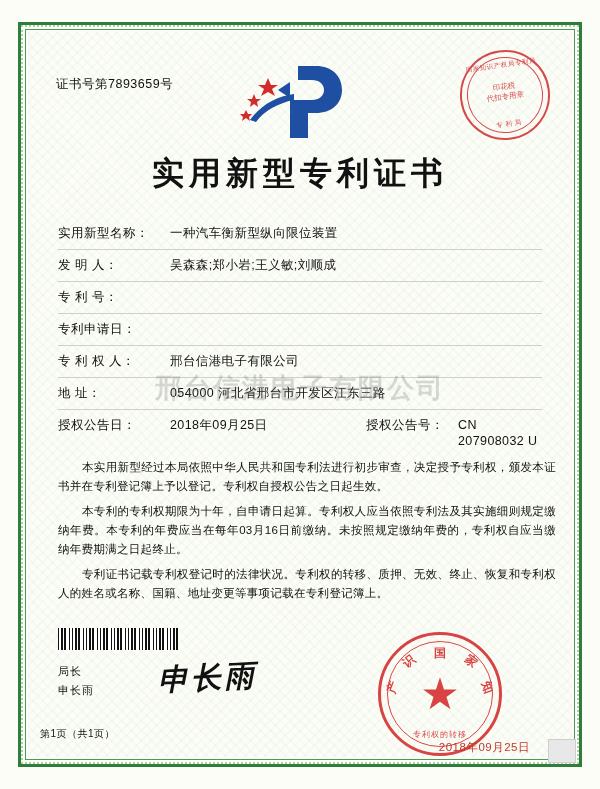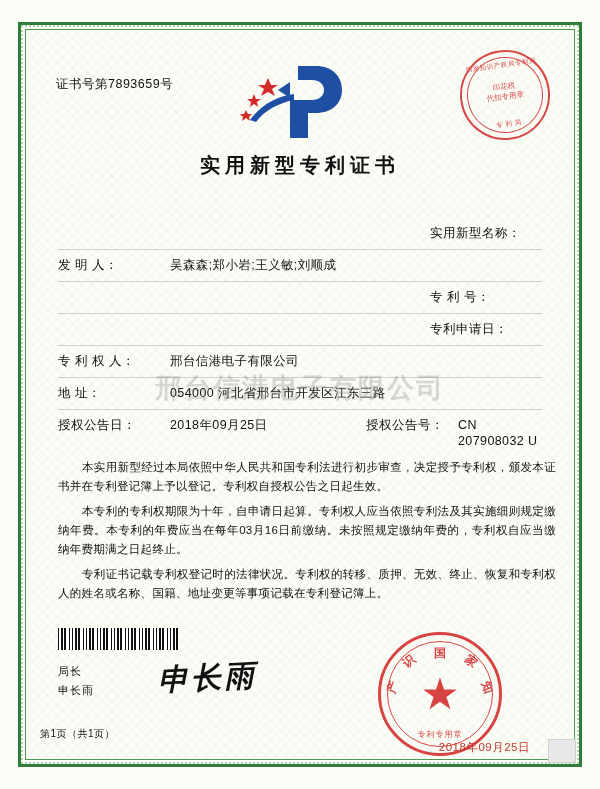--- a/index.html
+++ b/index.html
@@ -133,42 +133,41 @@
   }
   .logo svg { display: block; }
 
   .main-title {
     position: absolute;
     left: 0;
     right: 0;
     top: 112px;
     text-align: center;
     font-family: "Liberation Serif", serif;
-    font-size: 20px;
+    font-size: 32px;
     font-weight: bold;
     letter-spacing: 5px;
     color: #111;
   }
 
   
   .fields {
     position: absolute;
     left: 18px;
     right: 18px;
     top: 178px;
   }
   .field-row {
     display: flex;
     align-items: baseline;
     font-size: 12.5px;
     line-height: 16px;
     color: #111;
     padding: 7px 0 8px 0;
     border-bottom: 1px solid #cfcfcf;
-    justify-content: flex-end;
   }
   .field-row.no-line { border-bottom: none; }
   .field-label {
     flex: 0 0 auto;
     width: 112px;
     letter-spacing: .5px;
     white-space: nowrap;
   }
   .field-value {
     flex: 1 1 auto;
@@ -356,20 +355,21 @@
         <polygon points="34,34 36,39 41,39 37,42 38,47 34,44 30,47 31,42 27,39 32,39" fill="#d42b2b"></polygon>
         <polygon points="26,50 28,54 32,54 29,57 30,61 26,58 22,61 23,57 20,54 24,54" fill="#d42b2b"></polygon>
       </svg>
     </div>
 
     <div class="main-title">实用新型专利证书</div>
 
     <div class="fields">
       <div class="field-row">
         <span class="field-label">实用新型名称：</span>
+        <span class="field-value">一种汽车衡新型纵向限位装置</span>
       </div>
       <div class="field-row">
         <span class="field-label">发 明 人：</span>
         <span class="field-value">吴森森;郑小岩;王义敏;刘顺成</span>
       </div>
       <div class="field-row">
         <span class="field-label">专 利 号：</span>
       </div>
       <div class="field-row">
         <span class="field-label">专利申请日：</span>
@@ -408,21 +408,21 @@
     <div class="handwriting">申长雨</div>
 
     <div class="official-seal">
       <div class="inner-ring"></div>
       <div class="seal-char" style="left:50%;top:10px;transform:translateX(-50%) rotate(0deg);">国</div>
       <div class="seal-char" style="left:76%;top:18px;transform:translateX(-50%) rotate(38deg);">家</div>
       <div class="seal-char" style="left:90%;top:44px;transform:translateX(-50%) rotate(70deg);">知</div>
       <div class="seal-char" style="left:24%;top:18px;transform:translateX(-50%) rotate(-38deg);">识</div>
       <div class="seal-char" style="left:10%;top:44px;transform:translateX(-50%) rotate(-70deg);">产</div>
       <div class="emblem">★</div>
-      <div class="bottom-text">专利专用章</div>
+      <div class="bottom-text">专利权的转移</div>
     </div>
 
     <div class="seal-date">2018年09月25日</div>
 
     <div class="page-footer">第1页（共1页）</div>
   </div>
 
   <div class="corner-mark"></div>
 </div>
 

